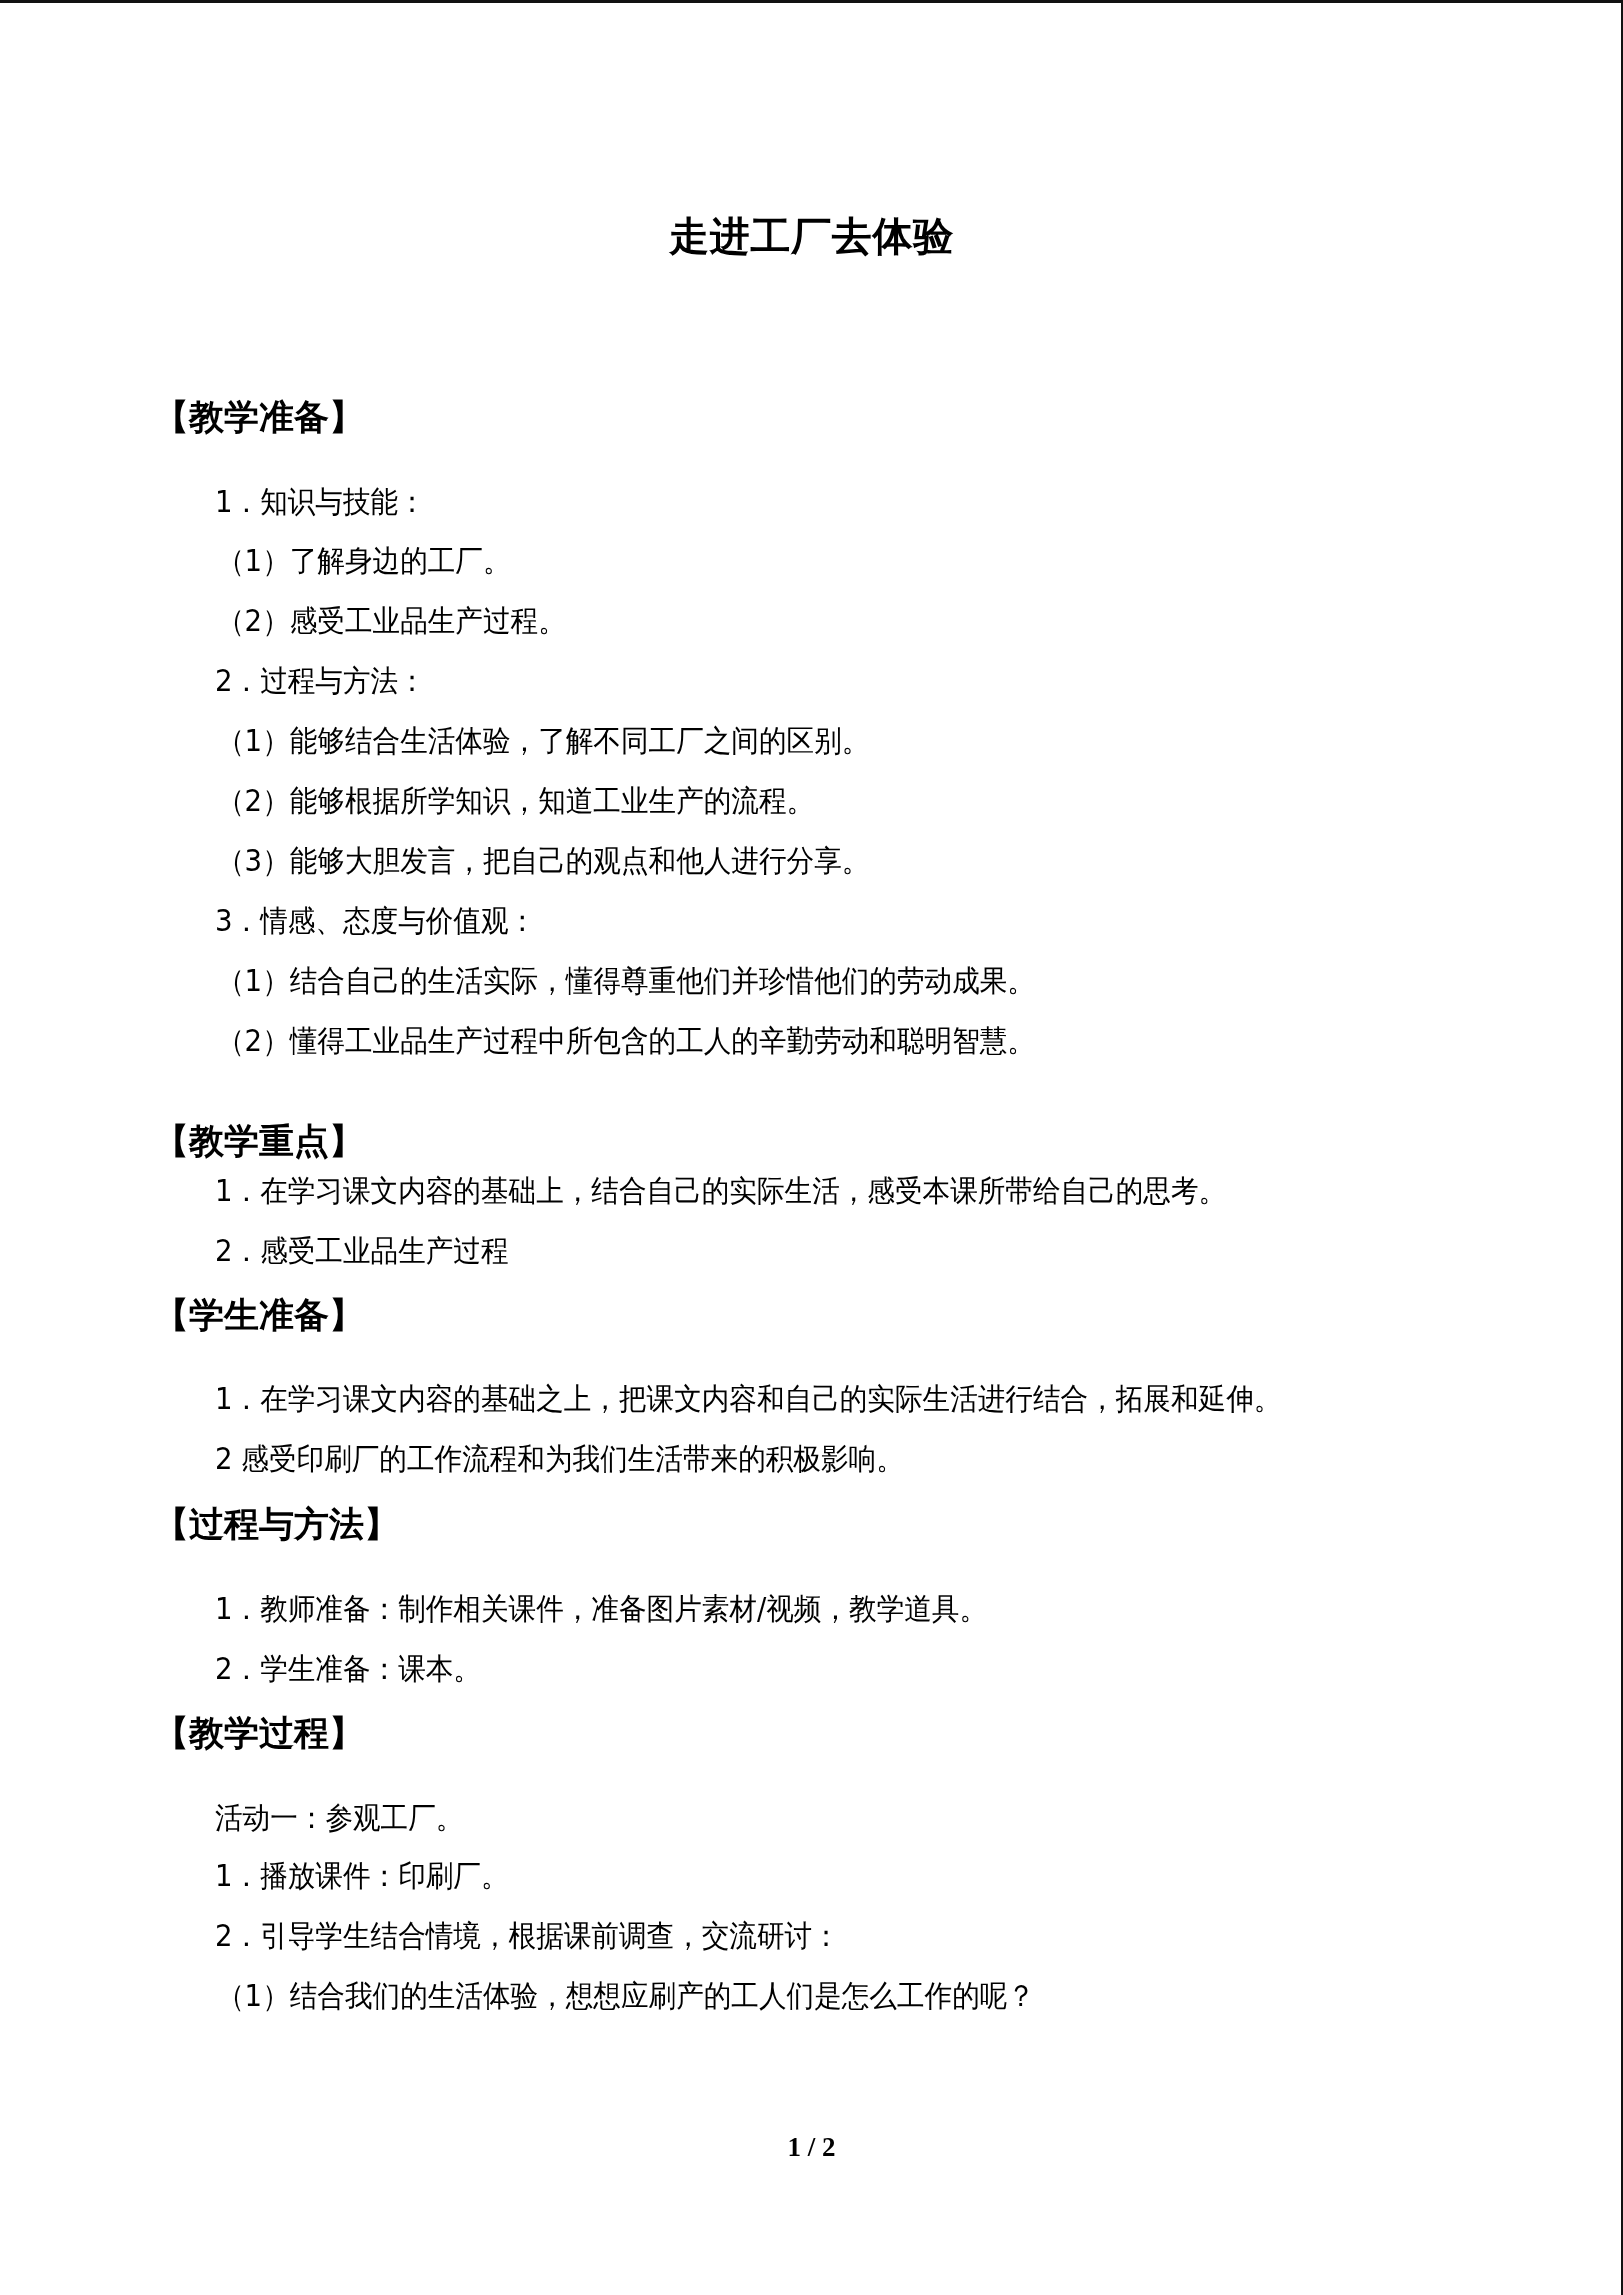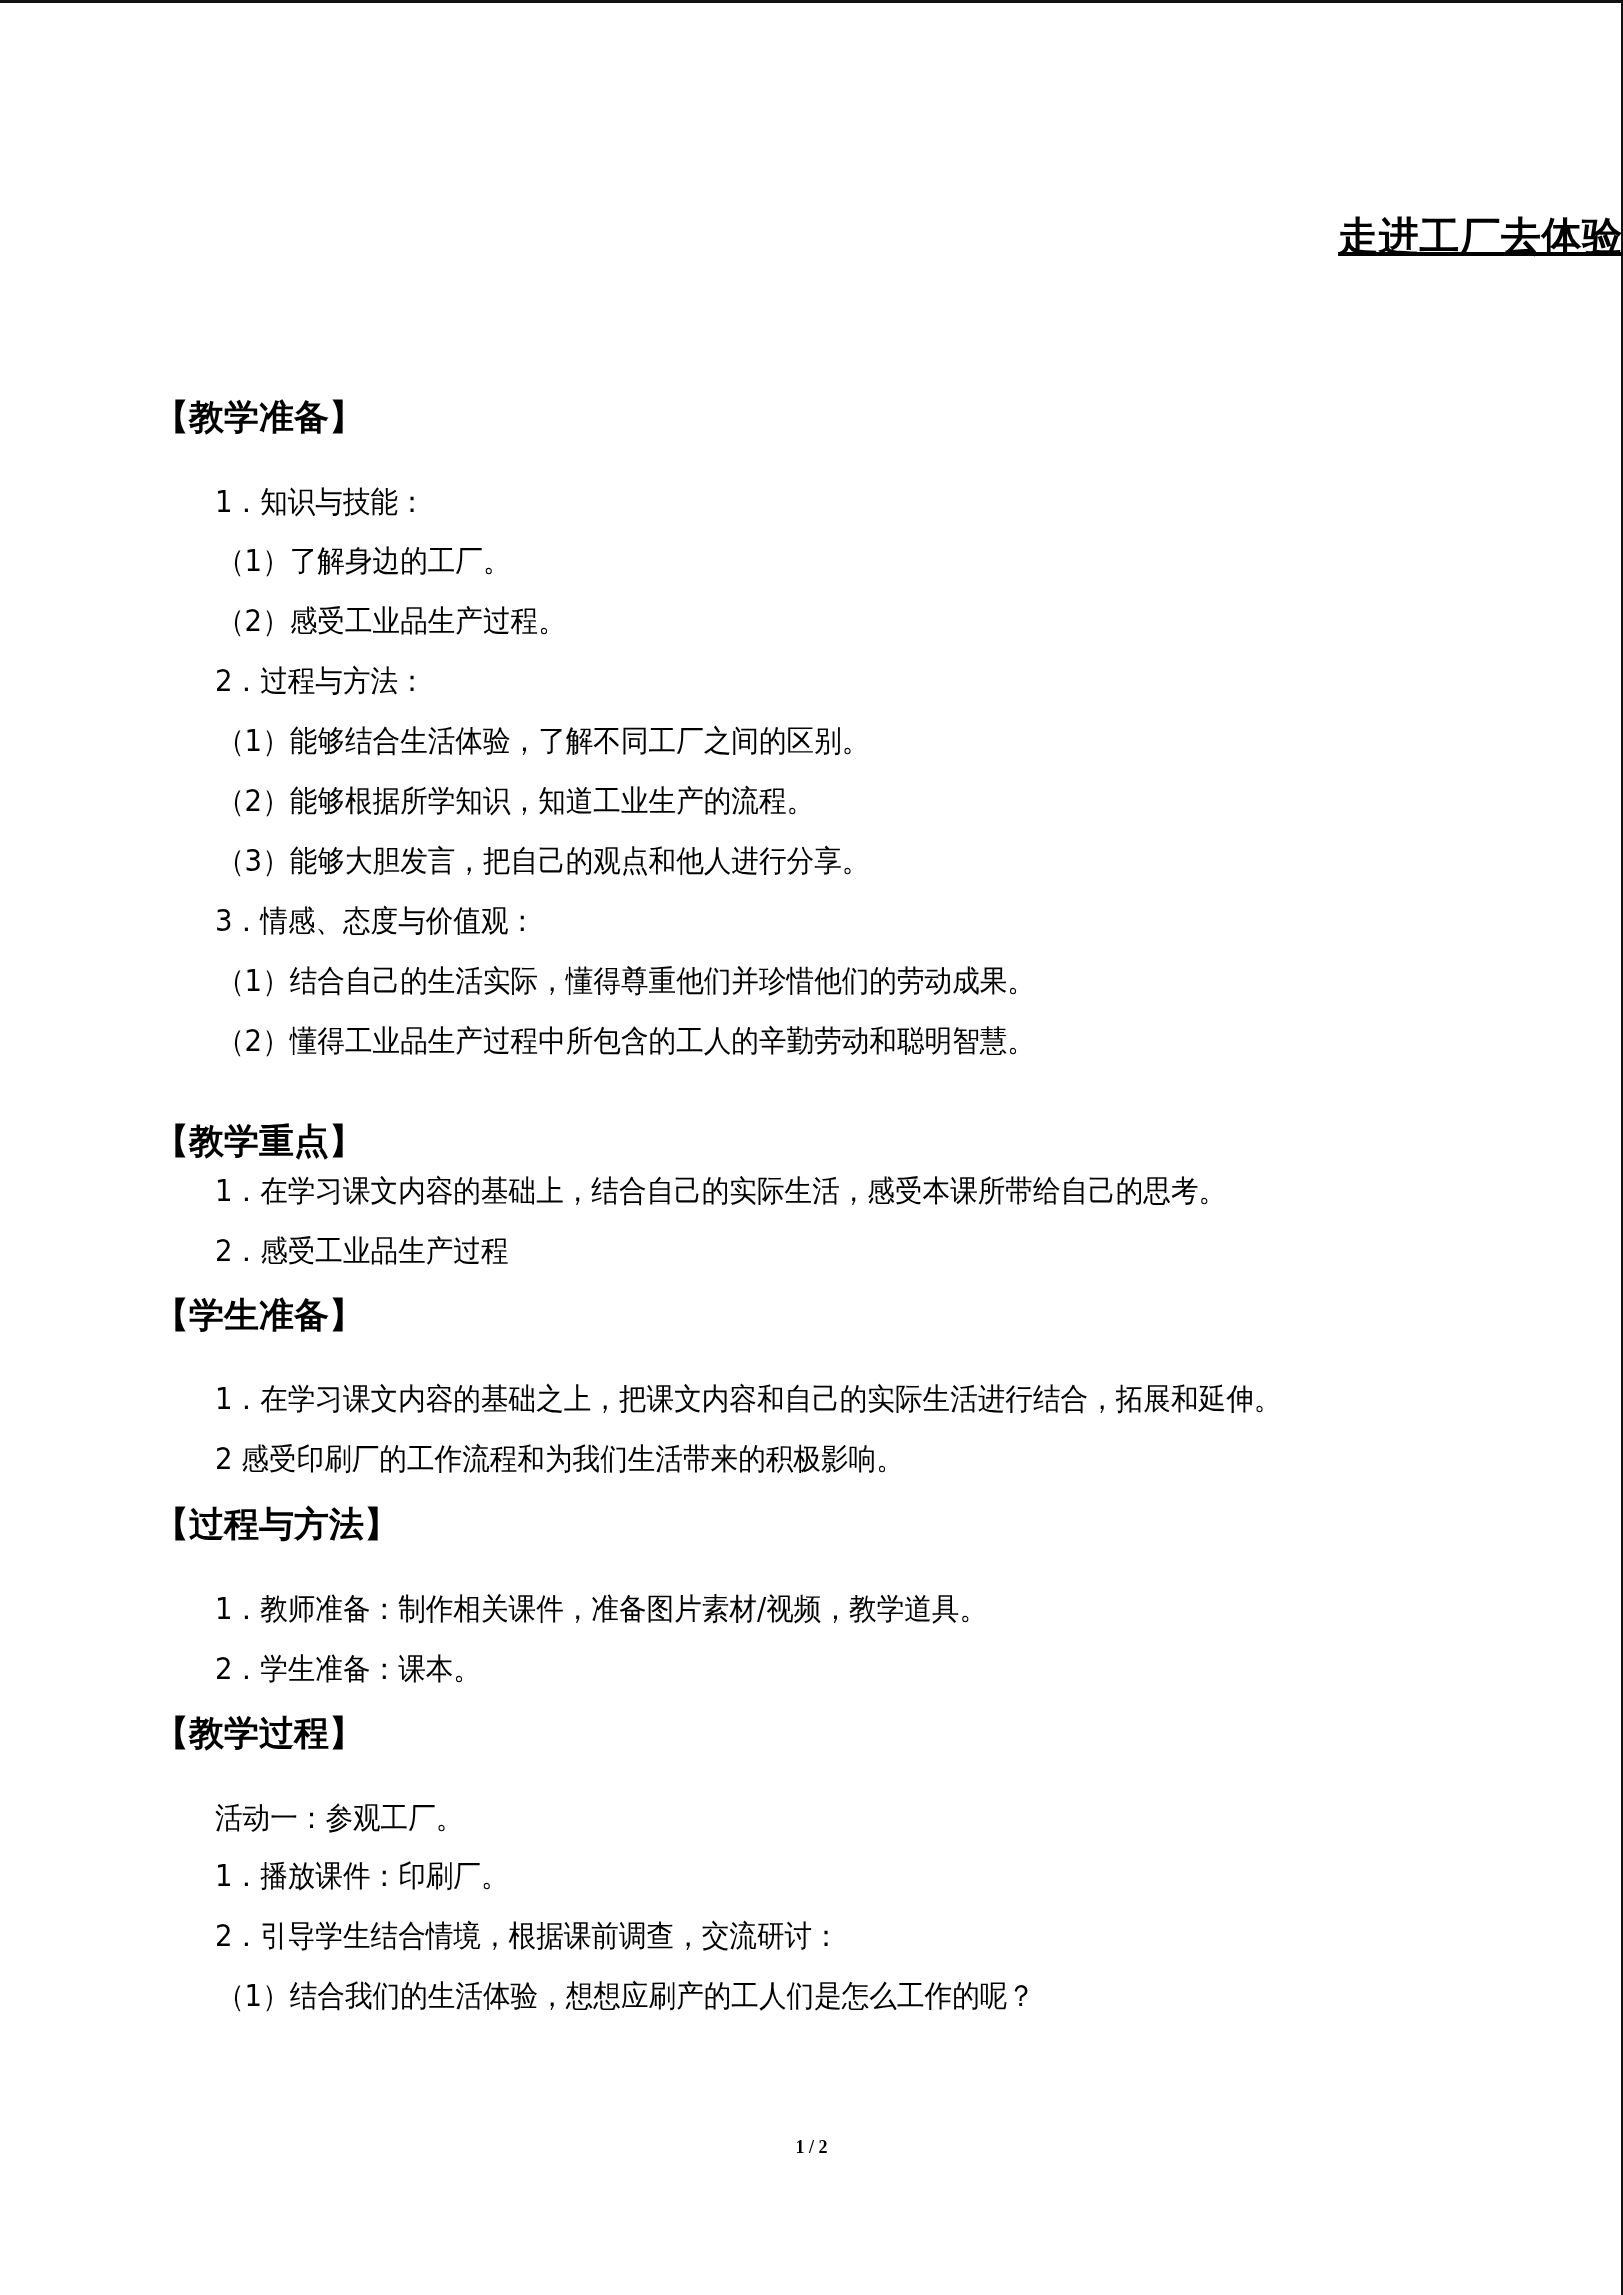--- a/index.html
+++ b/index.html
@@ -27,27 +27,26 @@
       right: 0; top: 0;
       width: 2px;
       height: 2295px;
       background: #111111;
     }
     .doc-title {
       position: absolute;
       left: 0;
       width: 1623px;
       top: 213px;
-      text-align: right;
+      text-align: center;
       font-family: "DejaVu Sans", "Liberation Sans", sans-serif;
       font-weight: bold;
       font-size: 40px;
       line-height: 46px;
       letter-spacing: 0.7px;
-      text-decoration: underline;
     }
     .content {
       position: absolute;
       left: 0;
       top: 0;
       width: 1623px;
     }
     .section-heading {
       position: absolute;
       left: 154px;
@@ -72,21 +71,21 @@
       left: 217px;
     }
     .page-number {
       position: absolute;
       left: 0;
       width: 1623px;
       top: 2135px;
       text-align: center;
       font-family: "Liberation Serif", serif;
       font-weight: bold;
-      font-size: 18px;
+      font-size: 27px;
       line-height: 24.5px;
     }
   </style>
 </head>
 <body>
 
 <div class="page-top-border"></div>
 <div class="page-right-border"></div>
 
 <div class="doc-title">走进工厂去体验</div>

